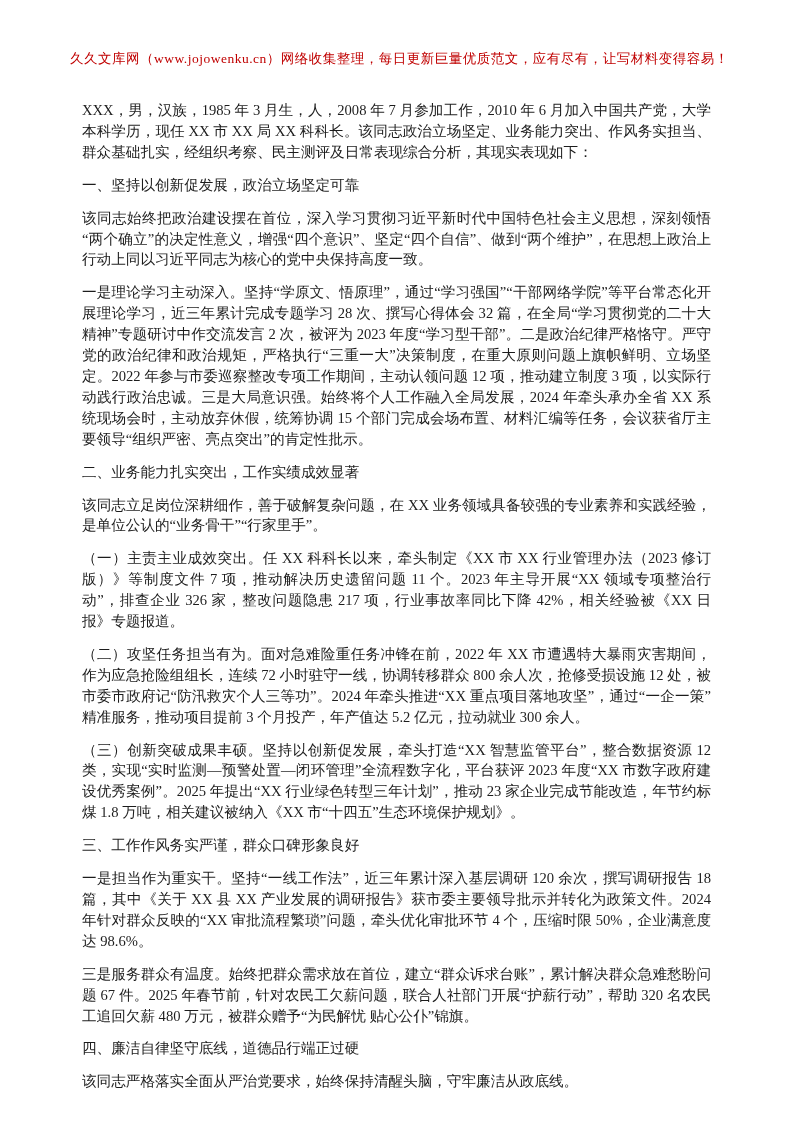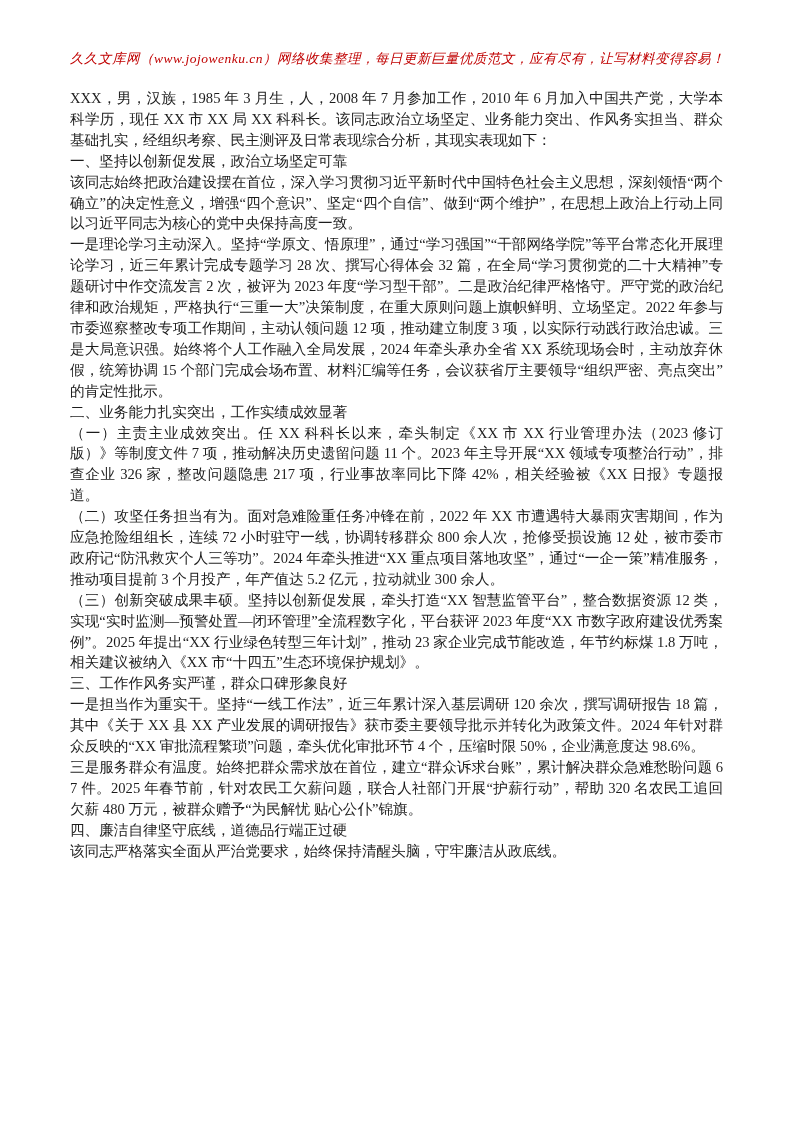--- a/index.html
+++ b/index.html
@@ -19,50 +19,50 @@
   .doc-header {
     position: absolute;
     top: 50px;
     left: 70px;
     right: 70px;
     text-align: right;
     font-size: 13.5px;
     line-height: 18px;
     letter-spacing: 0.5px;
     white-space: nowrap;
-    font-style: italic;
   }
   .doc-content {
     position: absolute;
     top: 88px;
     left: 70px;
     right: 70px;
     bottom: 0;
     overflow: hidden;
   }
   .doc-content p {
-    margin: 0;
+    margin: 12px;
     padding: 0;
     font-size: 14.6px;
     line-height: 20.9px;
     text-align: justify;
     word-break: break-all;
   }
 </style>
 </head>
 <body>
 
 <div class="page">
   <div class="doc-header" style="color: rgb(192, 0, 0);">久久文库网（www.jojowenku.cn）网络收集整理，每日更新巨量优质范文，应有尽有，让写材料变得容易！</div>
   <div class="doc-content">
       <p>XXX，男，汉族，1985 年 3 月生，人，2008 年 7 月参加工作，2010 年 6 月加入中国共产党，大学本科学历，现任 XX 市 XX 局 XX 科科长。该同志政治立场坚定、业务能力突出、作风务实担当、群众基础扎实，经组织考察、民主测评及日常表现综合分析，其现实表现如下：</p>
       <p>一、坚持以创新促发展，政治立场坚定可靠</p>
       <p>该同志始终把政治建设摆在首位，深入学习贯彻习近平新时代中国特色社会主义思想，深刻领悟“两个确立”的决定性意义，增强“四个意识”、坚定“四个自信”、做到“两个维护”，在思想上政治上行动上同以习近平同志为核心的党中央保持高度一致。</p>
       <p>一是理论学习主动深入。坚持“学原文、悟原理”，通过“学习强国”“干部网络学院”等平台常态化开展理论学习，近三年累计完成专题学习 28 次、撰写心得体会 32 篇，在全局“学习贯彻党的二十大精神”专题研讨中作交流发言 2 次，被评为 2023 年度“学习型干部”。二是政治纪律严格恪守。严守党的政治纪律和政治规矩，严格执行“三重一大”决策制度，在重大原则问题上旗帜鲜明、立场坚定。2022 年参与市委巡察整改专项工作期间，主动认领问题 12 项，推动建立制度 3 项，以实际行动践行政治忠诚。三是大局意识强。始终将个人工作融入全局发展，2024 年牵头承办全省 XX 系统现场会时，主动放弃休假，统筹协调 15 个部门完成会场布置、材料汇编等任务，会议获省厅主要领导“组织严密、亮点突出”的肯定性批示。</p>
       <p>二、业务能力扎实突出，工作实绩成效显著</p>
+      <p>该同志立足岗位深耕细作，善于破解复杂问题，在 XX 业务领域具备较强的专业素养和实践经验，是单位公认的“业务骨干”“行家里手”。</p>
       <p>（一）主责主业成效突出。任 XX 科科长以来，牵头制定《XX 市 XX 行业管理办法（2023 修订版）》等制度文件 7 项，推动解决历史遗留问题 11 个。2023 年主导开展“XX 领域专项整治行动”，排查企业 326 家，整改问题隐患 217 项，行业事故率同比下降 42%，相关经验被《XX 日报》专题报道。</p>
       <p>（二）攻坚任务担当有为。面对急难险重任务冲锋在前，2022 年 XX 市遭遇特大暴雨灾害期间，作为应急抢险组组长，连续 72 小时驻守一线，协调转移群众 800 余人次，抢修受损设施 12 处，被市委市政府记“防汛救灾个人三等功”。2024 年牵头推进“XX 重点项目落地攻坚”，通过“一企一策”精准服务，推动项目提前 3 个月投产，年产值达 5.2 亿元，拉动就业 300 余人。</p>
       <p>（三）创新突破成果丰硕。坚持以创新促发展，牵头打造“XX 智慧监管平台”，整合数据资源 12 类，实现“实时监测—预警处置—闭环管理”全流程数字化，平台获评 2023 年度“XX 市数字政府建设优秀案例”。2025 年提出“XX 行业绿色转型三年计划”，推动 23 家企业完成节能改造，年节约标煤 1.8 万吨，相关建议被纳入《XX 市“十四五”生态环境保护规划》。</p>
       <p>三、工作作风务实严谨，群众口碑形象良好</p>
       <p>一是担当作为重实干。坚持“一线工作法”，近三年累计深入基层调研 120 余次，撰写调研报告 18 篇，其中《关于 XX 县 XX 产业发展的调研报告》获市委主要领导批示并转化为政策文件。2024 年针对群众反映的“XX 审批流程繁琐”问题，牵头优化审批环节 4 个，压缩时限 50%，企业满意度达 98.6%。</p>
       <p>三是服务群众有温度。始终把群众需求放在首位，建立“群众诉求台账”，累计解决群众急难愁盼问题 67 件。2025 年春节前，针对农民工欠薪问题，联合人社部门开展“护薪行动”，帮助 320 名农民工追回欠薪 480 万元，被群众赠予“为民解忧 贴心公仆”锦旗。</p>
       <p>四、廉洁自律坚守底线，道德品行端正过硬</p>
       <p>该同志严格落实全面从严治党要求，始终保持清醒头脑，守牢廉洁从政底线。</p>
     </div>
 </div>

